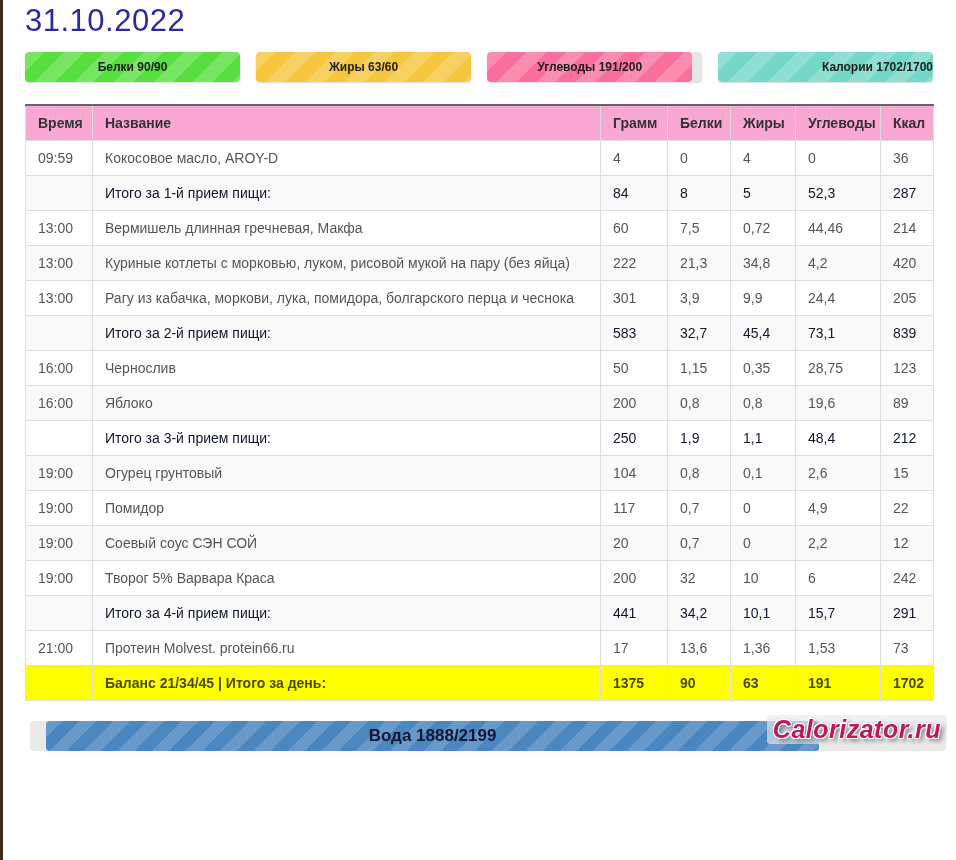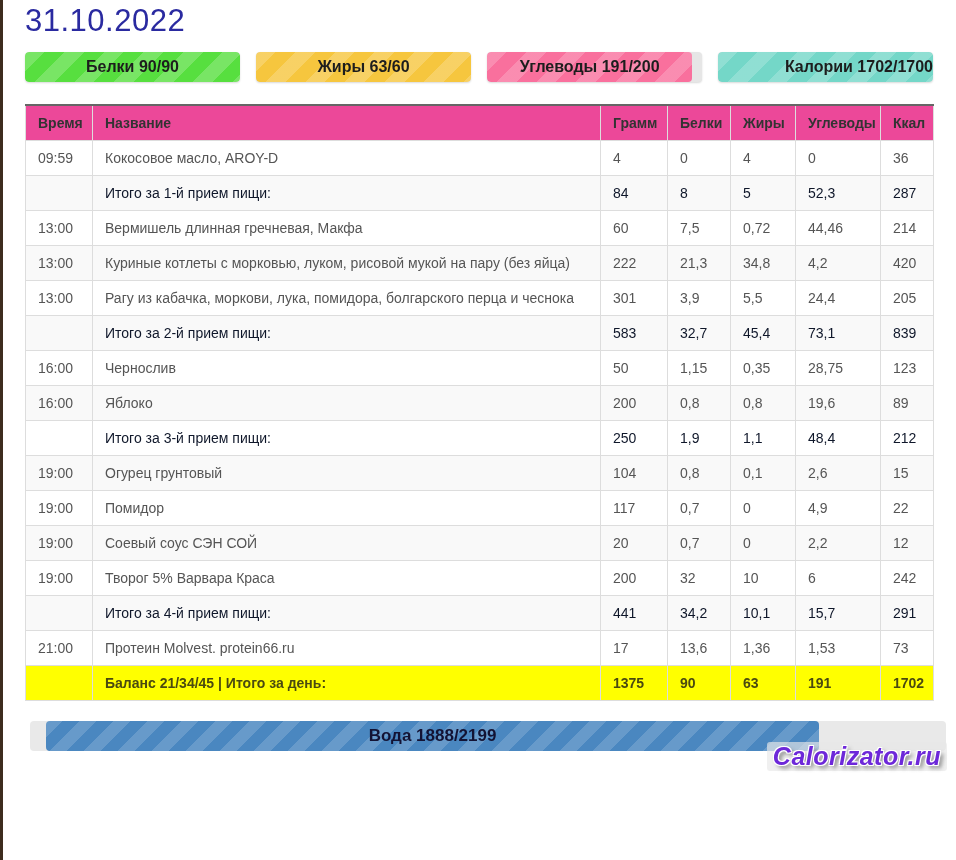--- a/index.html
+++ b/index.html
@@ -17,31 +17,31 @@
   .badges{margin-top:12px;width:908px;display:flex;justify-content:space-between;}
   .badge{
     width:215px;height:30px;border-radius:4px;background:#e6e6e6;
     overflow:hidden;box-shadow:0 1px 2px rgba(0,0,0,0.15);
   }
   .badge-fill{
     height:100%;display:flex;align-items:center;justify-content:center;
     background-image:repeating-linear-gradient(135deg,rgba(255,255,255,0.20) 0 14px,rgba(255,255,255,0) 14px 28px);
     border-radius:4px;
   }
-  .badge-label{font-size:16px;font-weight:bold;color:#1d1d1d;white-space:nowrap;}
+  .badge-label{font-size:12px;font-weight:bold;color:#1d1d1d;white-space:nowrap;}
   
   table.diary{
     margin-top:22px;width:908px;border-collapse:collapse;table-layout:fixed;
     border-top:2px solid #666;font-size:14px;
   }
   .diary th,.diary td{
     border:1px solid #ddd;padding:9px 12px;text-align:left;
     white-space:nowrap;overflow:hidden;box-sizing:border-box;
   }
-  .diary th{background:#ec4899;color:#333;font-weight:bold;}
+  .diary th{background:#f9a8d4;color:#333;font-weight:bold;}
   .diary tbody tr{background:#ffffff;}
   .diary tbody tr:nth-child(even){background:#f9f9f9;}
   .diary td{color:#555;}
   .diary tr.row-total td{font-weight:normal;color:#0f172a;}
   .diary tbody tr.row-balance{background:#ffff00;}
   .diary tr.row-balance td{font-weight:bold;color:#4a4a10;}
   .col-time{width:67px;}
   .col-name{width:508px;}
   .col-grams{width:67px;}
   .col-protein{width:63px;}
@@ -147,21 +147,21 @@
           <td class="col-protein">21,3</td>
           <td class="col-fat">34,8</td>
           <td class="col-carbs">4,2</td>
           <td class="col-kcal">420</td>
         </tr>
         <tr class="row-item">
           <td class="col-time">13:00</td>
           <td class="col-name">Рагу из кабачка, моркови, лука, помидора, болгарского перца и чеснока</td>
           <td class="col-grams">301</td>
           <td class="col-protein">3,9</td>
-          <td class="col-fat">5,5</td>
+          <td class="col-fat">9,9</td>
           <td class="col-carbs">24,4</td>
           <td class="col-kcal">205</td>
         </tr>
         <tr class="row-total">
           <td class="col-time"></td>
           <td class="col-name">Итого за 2-й прием пищи:</td>
           <td class="col-grams">583</td>
           <td class="col-protein">32,7</td>
           <td class="col-fat">45,4</td>
           <td class="col-carbs">73,1</td>
@@ -259,16 +259,16 @@
         </tr>
       </tbody>
   </table>
 
   <div class="water-row">
     <div class="water-track" style="background-color: rgb(233, 233, 233);">
       <div class="water-fill" style="width: 85.9%; background-color: rgb(74, 135, 192);">
         <span class="water-label">Вода 1888/2199</span>
       </div>
     </div>
-    <span class="watermark" style="color: #6d28d9; margin-top: 27px;">Calorizator.ru</span>
+    <span class="watermark" style="color: #be185d;">Calorizator.ru</span>
   </div>
 
 </div>
 
 </body></html>

